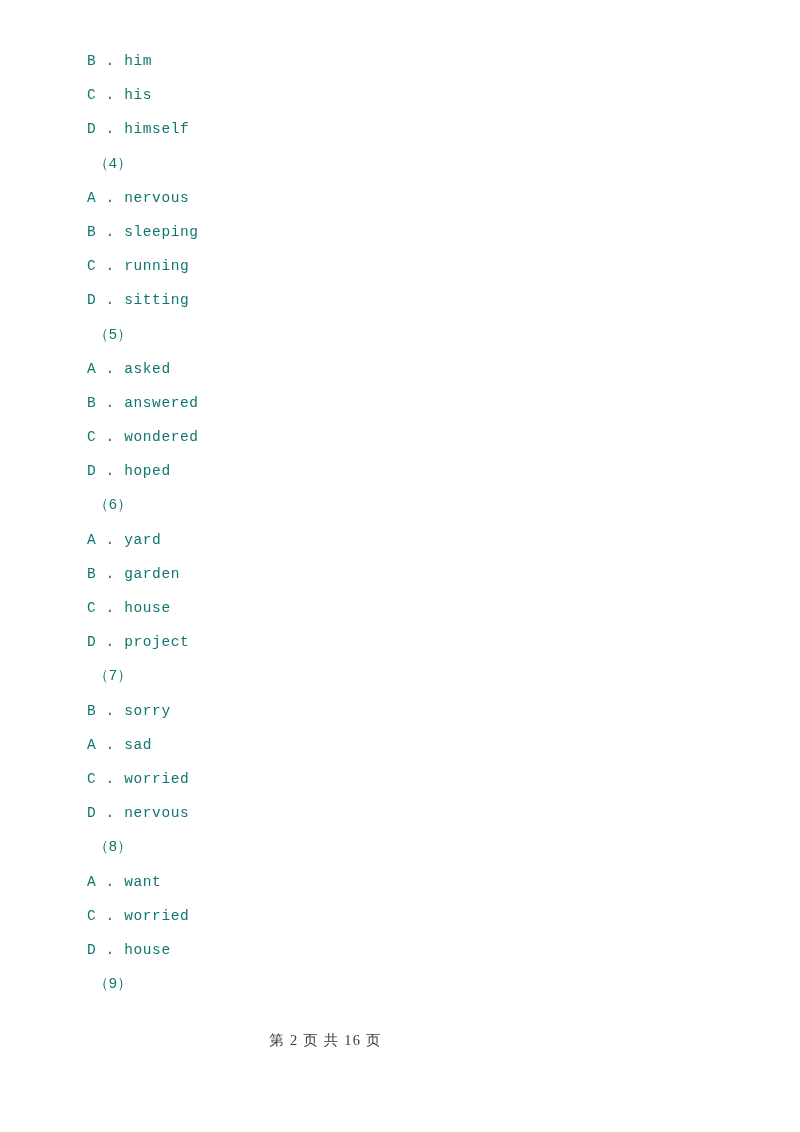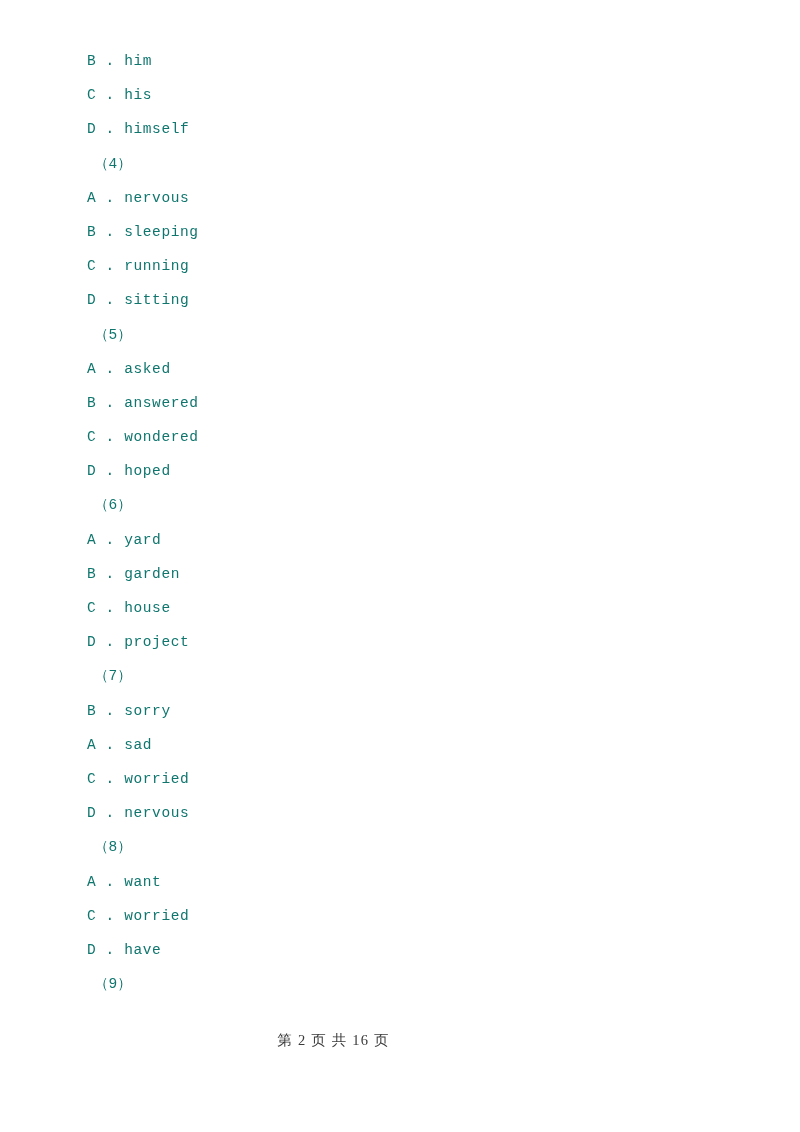--- a/index.html
+++ b/index.html
@@ -58,21 +58,20 @@
     position: absolute;
     left: 0;
     top: 1031px;
     width: 651px;
     text-align: center;
     font-size: 14.5px;
     letter-spacing: 1.2px;
     color: #3a3a3a;
     font-family: "Liberation Serif", "DejaVu Serif", serif;
     white-space: pre;
-    padding-left: 8px;
   }
 </style>
 </head>
 <body>
 
 <div class="page">
 
   <div class="content">
 
   <div class="line option">B . him</div>
@@ -94,19 +93,19 @@
       <div class="line option">C . house</div>
       <div class="line option">D . project</div>
       <div class="line qnum">（7）</div>
       <div class="line option">B . sorry</div>
       <div class="line option">A . sad</div>
       <div class="line option">C . worried</div>
       <div class="line option">D . nervous</div>
       <div class="line qnum">（8）</div>
       <div class="line option">A . want</div>
       <div class="line option">C . worried</div>
-      <div class="line option">D . have</div>
+      <div class="line option">D . house</div>
       <div class="line qnum">（9）</div>
     </div>
 
   <div class="footer">第 2 页 共 16 页</div>
 
 </div>
 
 </body></html>

